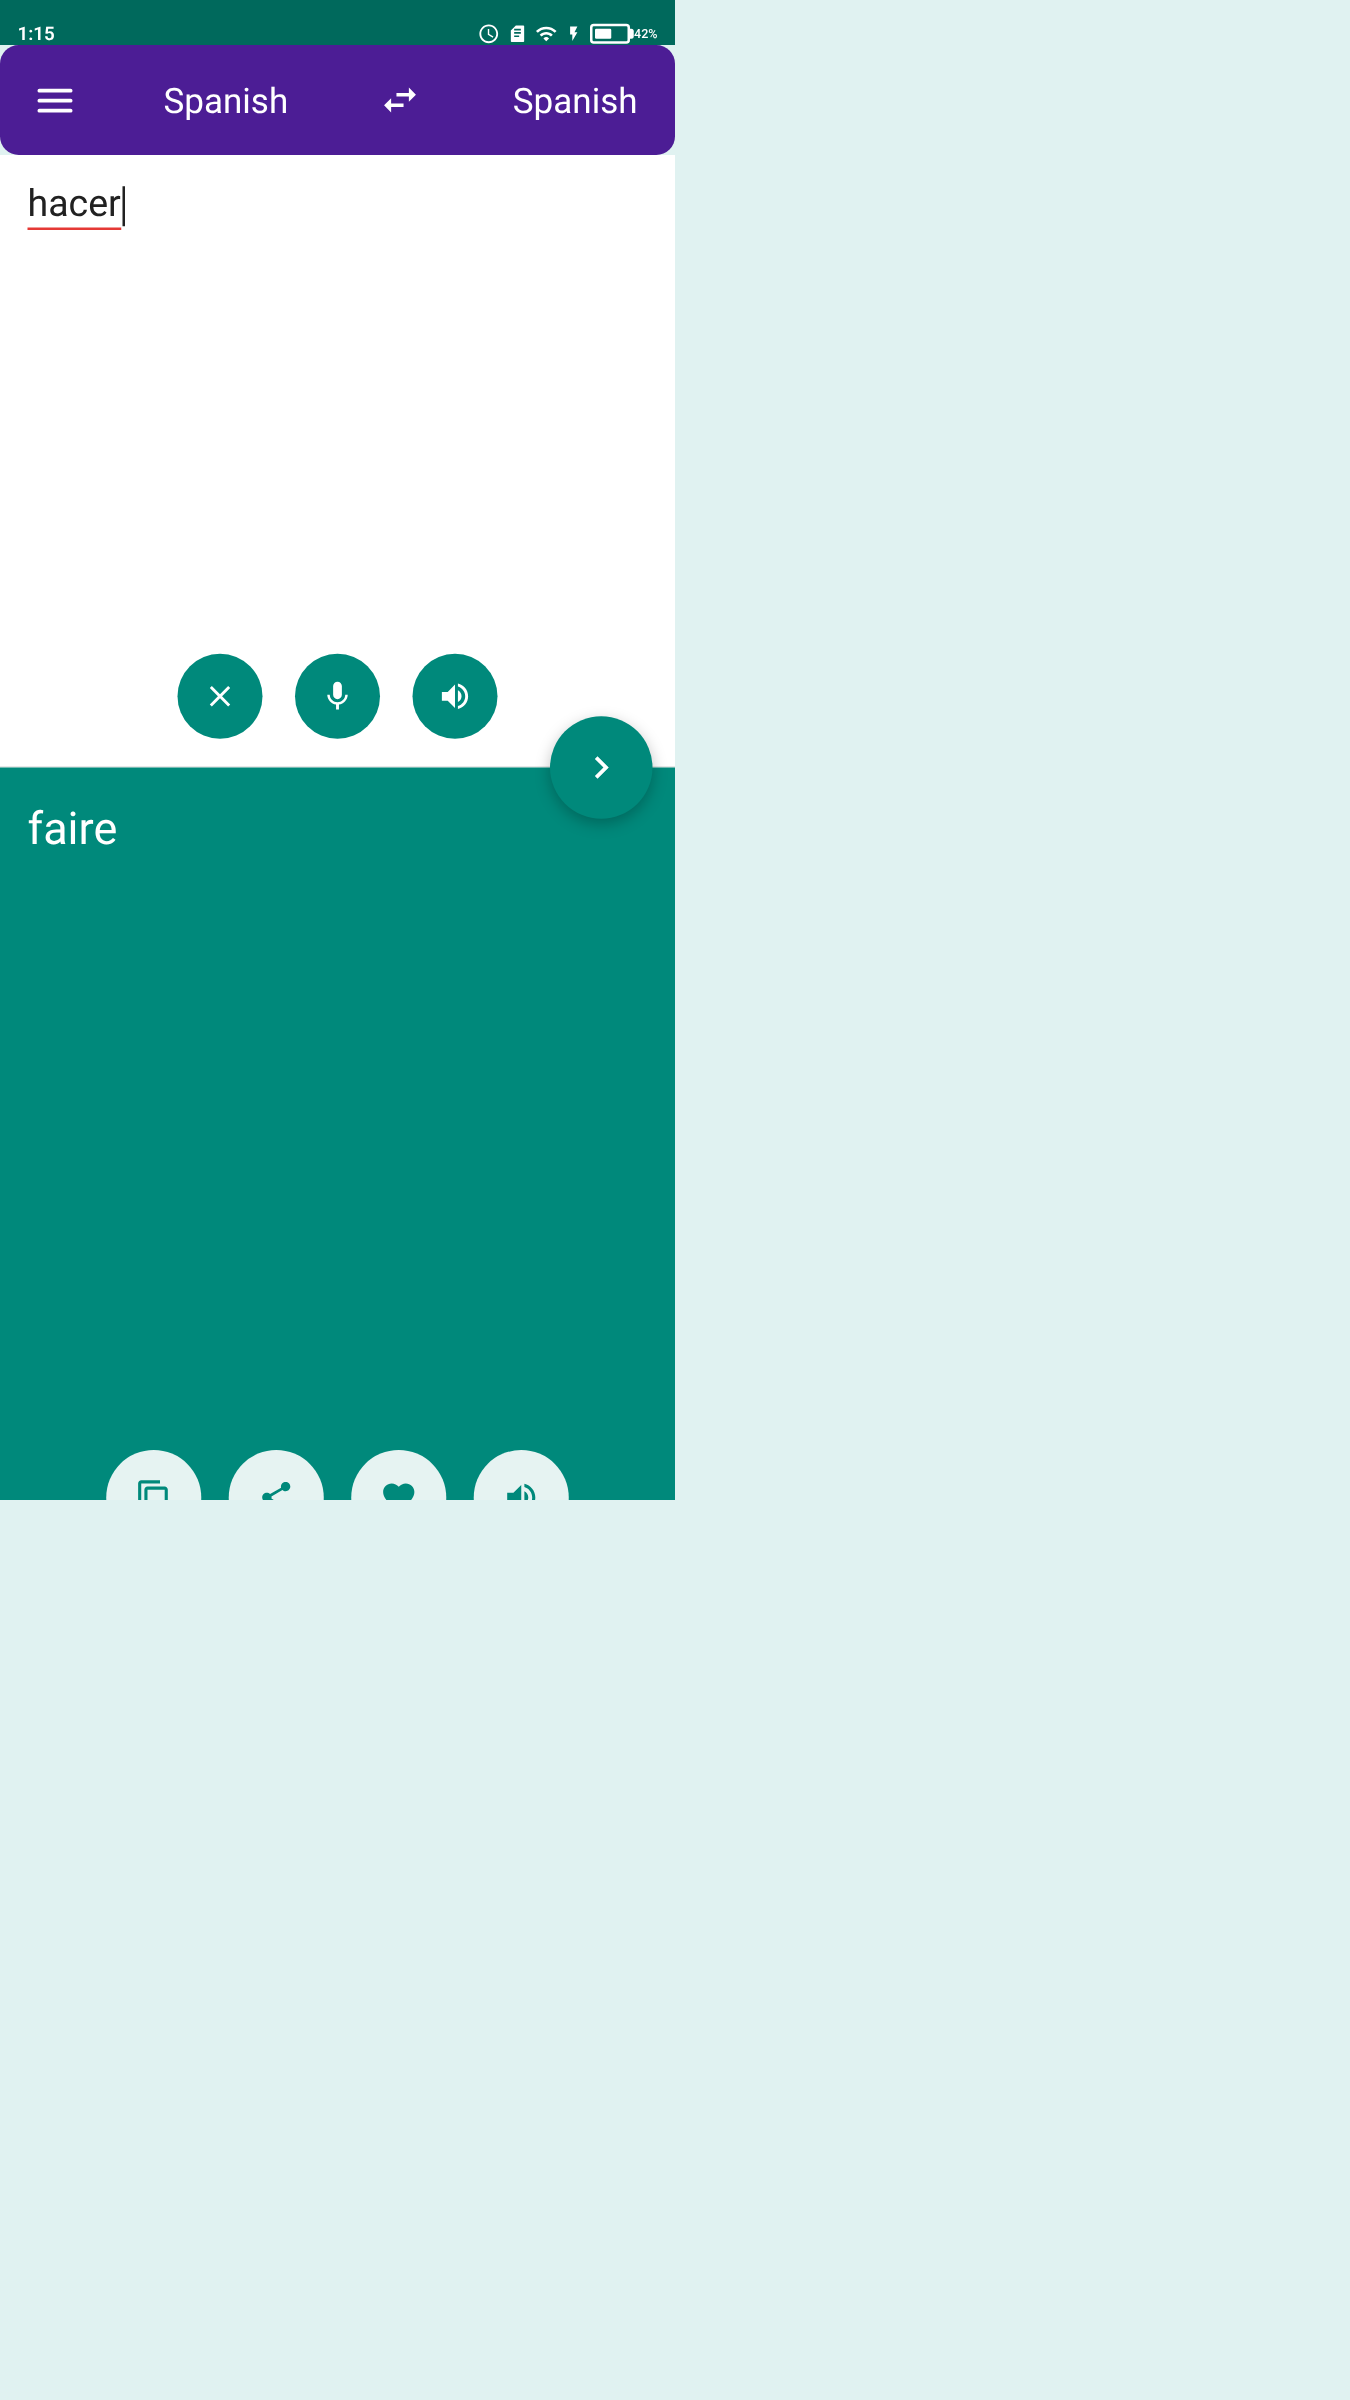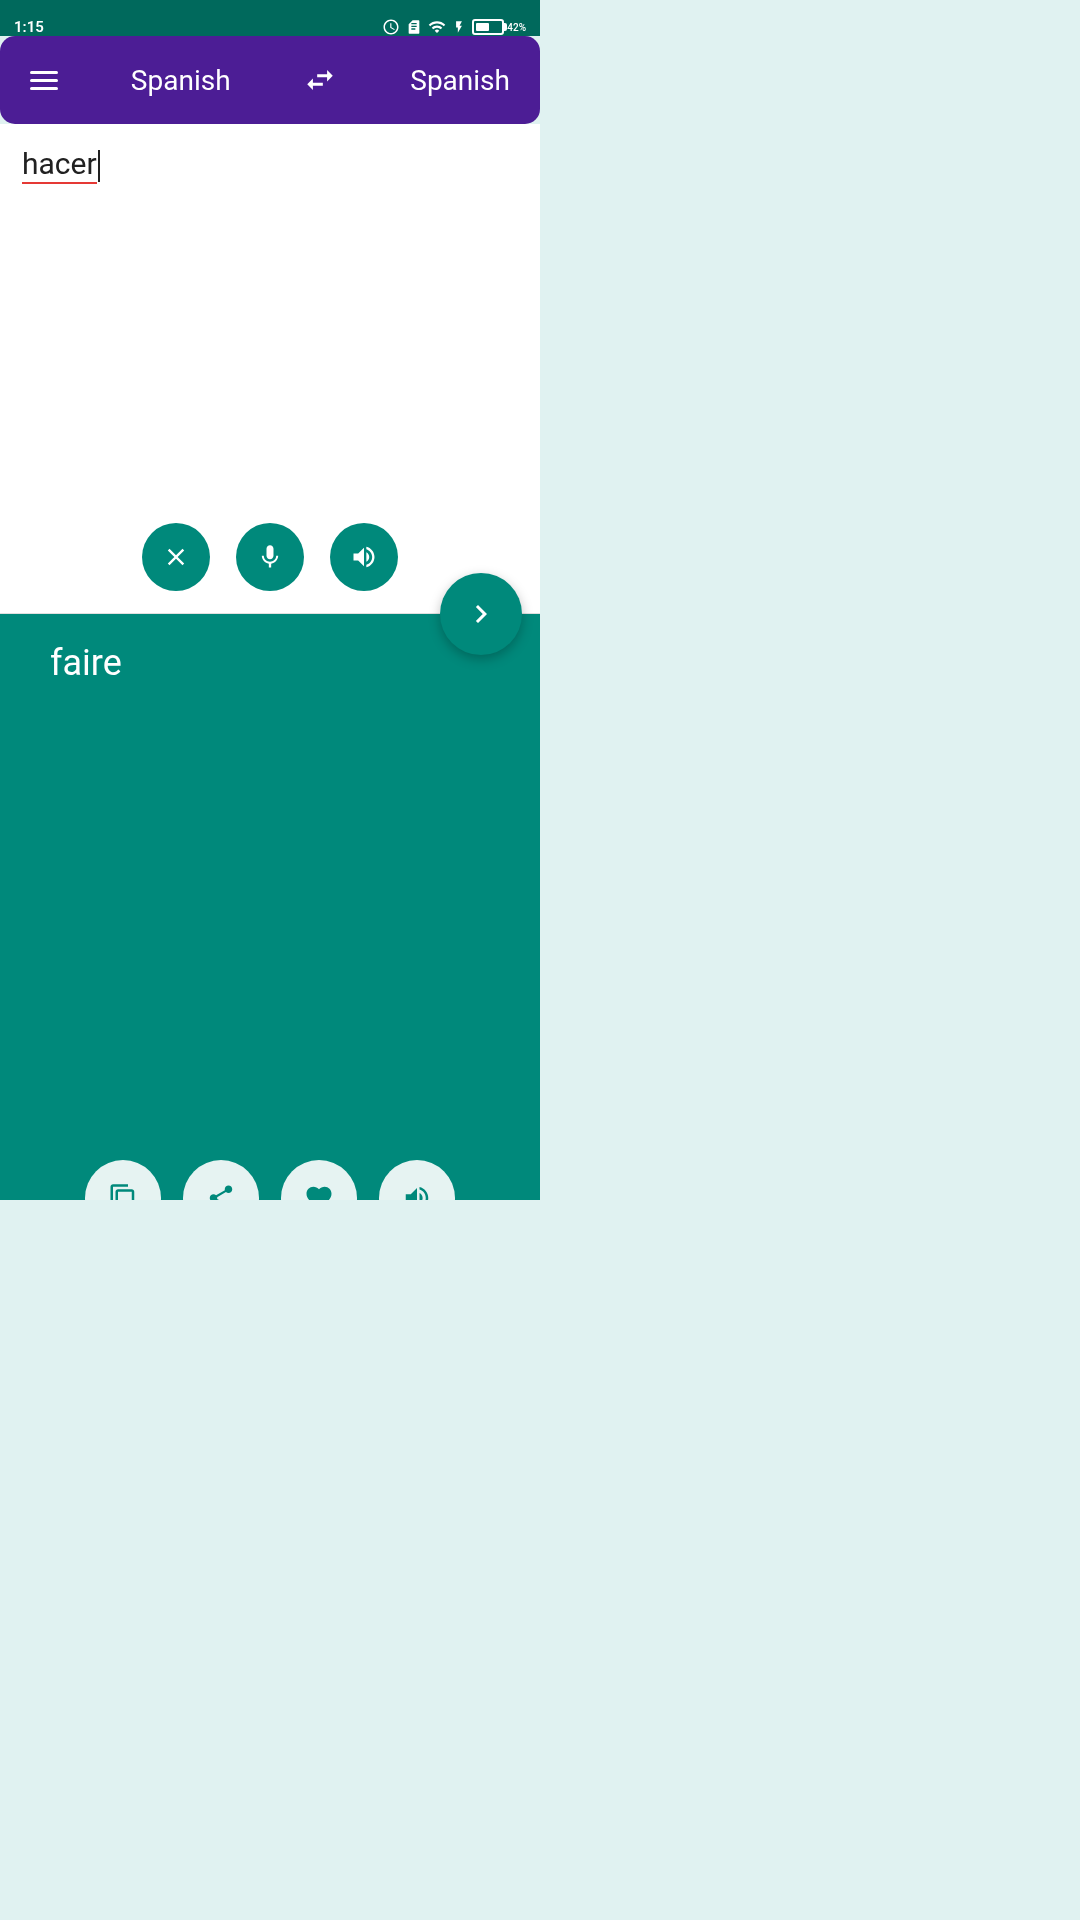--- a/index.html
+++ b/index.html
@@ -141,21 +141,20 @@
     .translation-area {
       background: #00897b;
       min-height: 650px;
       padding: 28px 22px 20px;
       position: relative;
     }
     .translation-text {
       font-size: 36px;
       color: white;
       font-weight: 400;
-      margin-left: 28px;
     }
 
     .output-buttons {
       position: absolute;
       bottom: 28px;
       left: 50%;
       transform: translateX(-50%);
       display: flex;
       gap: 22px;
       align-items: center;

